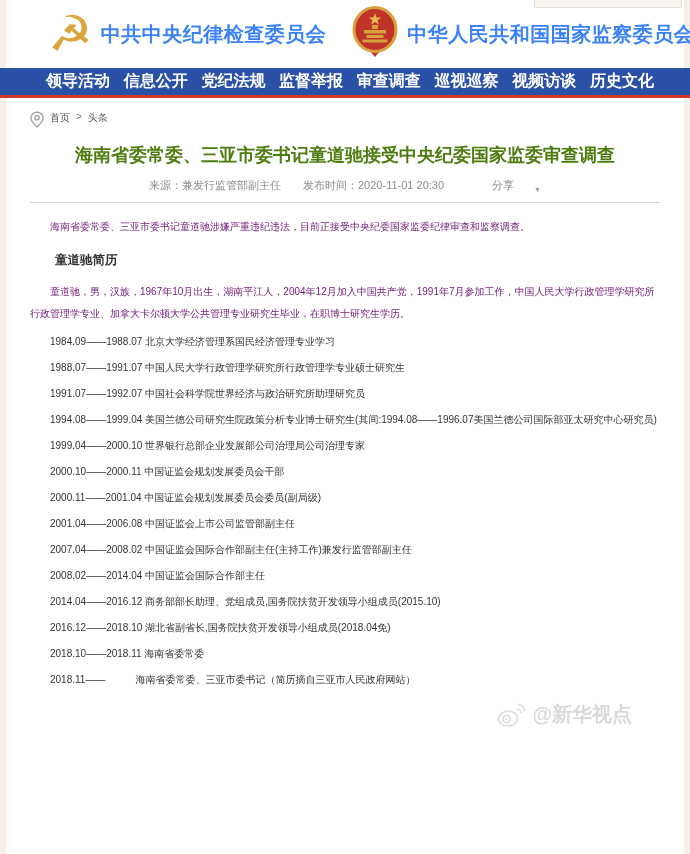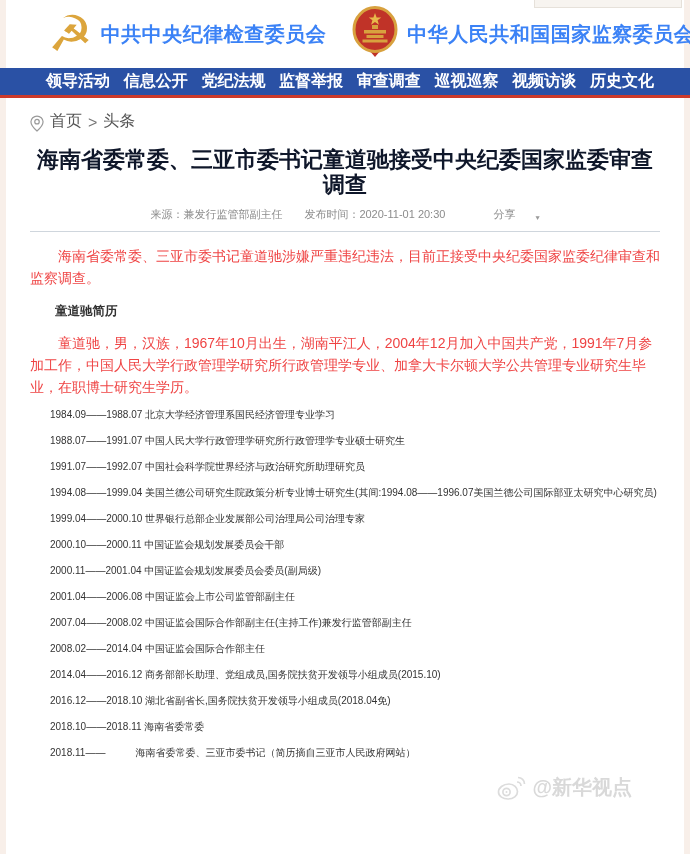--- a/index.html
+++ b/index.html
@@ -23,38 +23,38 @@
 
   
   .main-nav { position:relative; z-index:1; height:30px; background:#2a51a5;
     border-bottom:3px solid #cd3a2a; display:flex; align-items:center;
     justify-content:space-between; padding:0 36px 0 46px; }
   .nav-item { color:#ffffff; font-weight:bold; font-size:16px;
     font-family:"Liberation Serif","DejaVu Serif",serif; cursor:pointer; white-space:nowrap; }
 
   
   .content { position:relative; z-index:1; padding:0 30px; }
-  .breadcrumb { margin-top:13px; display:flex; align-items:flex-end; gap:6px;
-    color:#555; font-size:16px; }
+  .breadcrumb { margin-top:13px; display:flex; align-items:flex-start; gap:6px;
+    color:#555; font-size:10px; }
   .breadcrumb .crumb { cursor:pointer; }
   .crumb-sep { color:#777; }
 
-  .article-title { margin-top:15px; text-align:center; color:#0f172a; font-weight:bold;
-    font-size:22px; line-height:25px; }
+  .article-title { margin-top:15px; text-align:center; color:#4d7c0f; font-weight:bold;
+    font-size:18px; line-height:25px; }
 
   .meta-row { margin-top:10px; display:flex; justify-content:center; align-items:center;
     color:#8c8c8c; font-size:11px; }
   .meta-item { white-space:nowrap; }
   .meta-gap { width:22px; } .meta-gap-lg { width:48px; }
-  .share { display:flex; align-items:flex-end; gap:20px; cursor:pointer;font-family:Liberation Mono, monospace; }
+  .share { display:flex; align-items:flex-end; gap:20px; cursor:pointer; }
   .share-caret { font-size:7px; color:#9a9a9a; }
 
   .divider { margin-top:9px; border-top:1px solid #cfd6dd; height:0; }
 
-  .para { margin-top:13px; color:#ef4444; font-size:14px; line-height:22px; text-indent:2em; }
+  .para { margin-top:13px; color:#701a75; font-size:10px; line-height:22px; text-indent:2em; }
   .resume-heading { margin-top:14px; color:#333; font-size:12.5px; font-weight:bold; text-indent:2em; }
   .bio { margin-top:12px; }
 
   .timeline { margin-top:2px; }
   .timeline-item { margin-top:8px; color:#333; font-size:10px; line-height:18px;
     padding-left:2em; white-space:nowrap; overflow:hidden; }
 
   .watermark { margin-top:12px; display:flex; justify-content:flex-end; align-items:center;
     gap:6px; padding-right:28px; color:#d9d9d9; font-size:20px; font-weight:bold; }
 </style>

